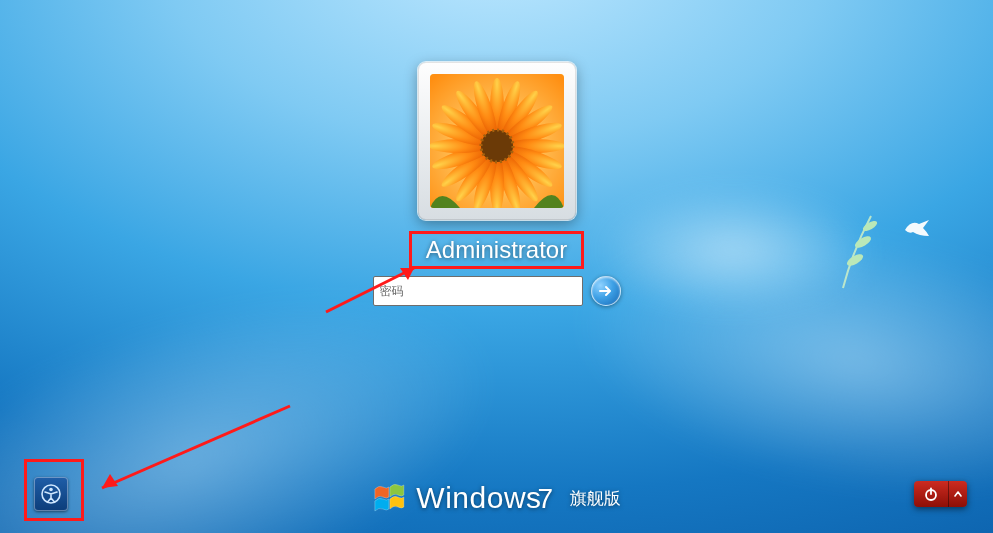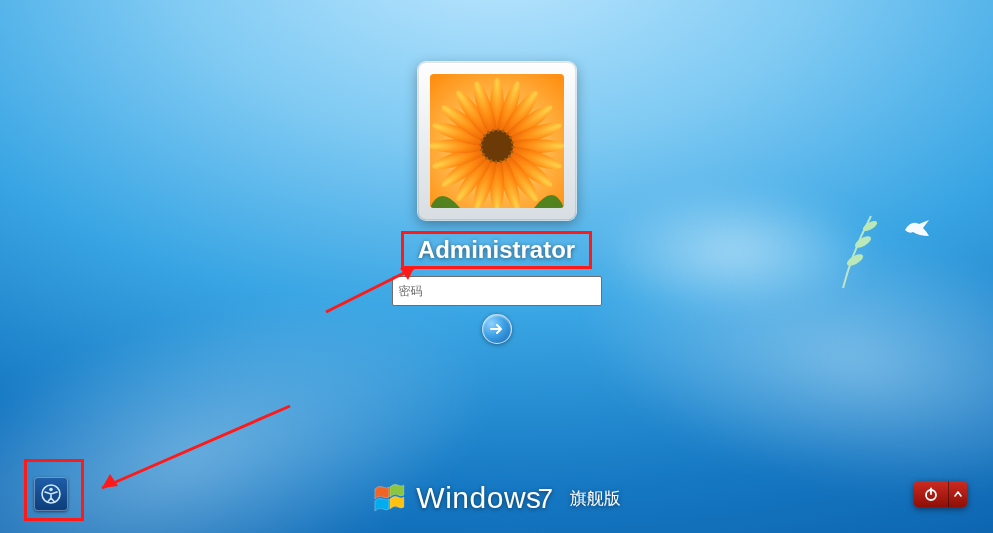--- a/index.html
+++ b/index.html
@@ -23,25 +23,25 @@
   .tile{
     width:146px;height:146px;border-radius:8px;padding:6px;
     background:linear-gradient(#fefefe,#d7dde2);
     box-shadow:0 0 0 1px rgba(255,255,255,.7), 0 4px 14px rgba(0,0,0,.35), inset 0 0 0 1px rgba(0,0,0,.1);
     display:flex;align-items:center;justify-content:center;margin:0 auto;
   }
   .tile .pic{width:134px;height:134px;border-radius:4px;overflow:hidden;display:flex;align-items:center;justify-content:center;
     background:linear-gradient(#ffd76b,#ff9a1f);}
   .username{
     margin-top:14px;font-size:24px;color:#fff;text-shadow:0 1px 4px rgba(0,0,0,.5);
-    display:inline-block;padding:2px 14px;font-weight:bold;
+    display:inline-block;padding:2px 14px;
   }
   .hl{outline:3px solid #ff1a1a;outline-offset:0;}
 
-  .pwd-row{margin-top:10px;display:flex;align-items:center;justify-content:space-between;gap:8px;flex-direction:column;}
+  .pwd-row{margin-top:10px;display:flex;align-items:center;justify-content:space-between;gap:8px;}
   .pwd{
     width:196px;height:24px;border:1px solid #6d6d6d;border-radius:2px;background:#fff;
     font-size:12px;padding:2px 6px;color:#000;
   }
   .pwd::placeholder{color:#6b6b6b;}
   .go-btn{
     width:28px;height:28px;border-radius:50%;border:1px solid rgba(255,255,255,.7);
     background:radial-gradient(circle at 30% 30%, #8fd2ff 0%, #3ea1e6 45%, #1566b4 100%);
     box-shadow:0 1px 4px rgba(0,0,0,.4), inset 0 1px 2px rgba(255,255,255,.6);
     display:flex;align-items:center;justify-content:center;cursor:pointer;

